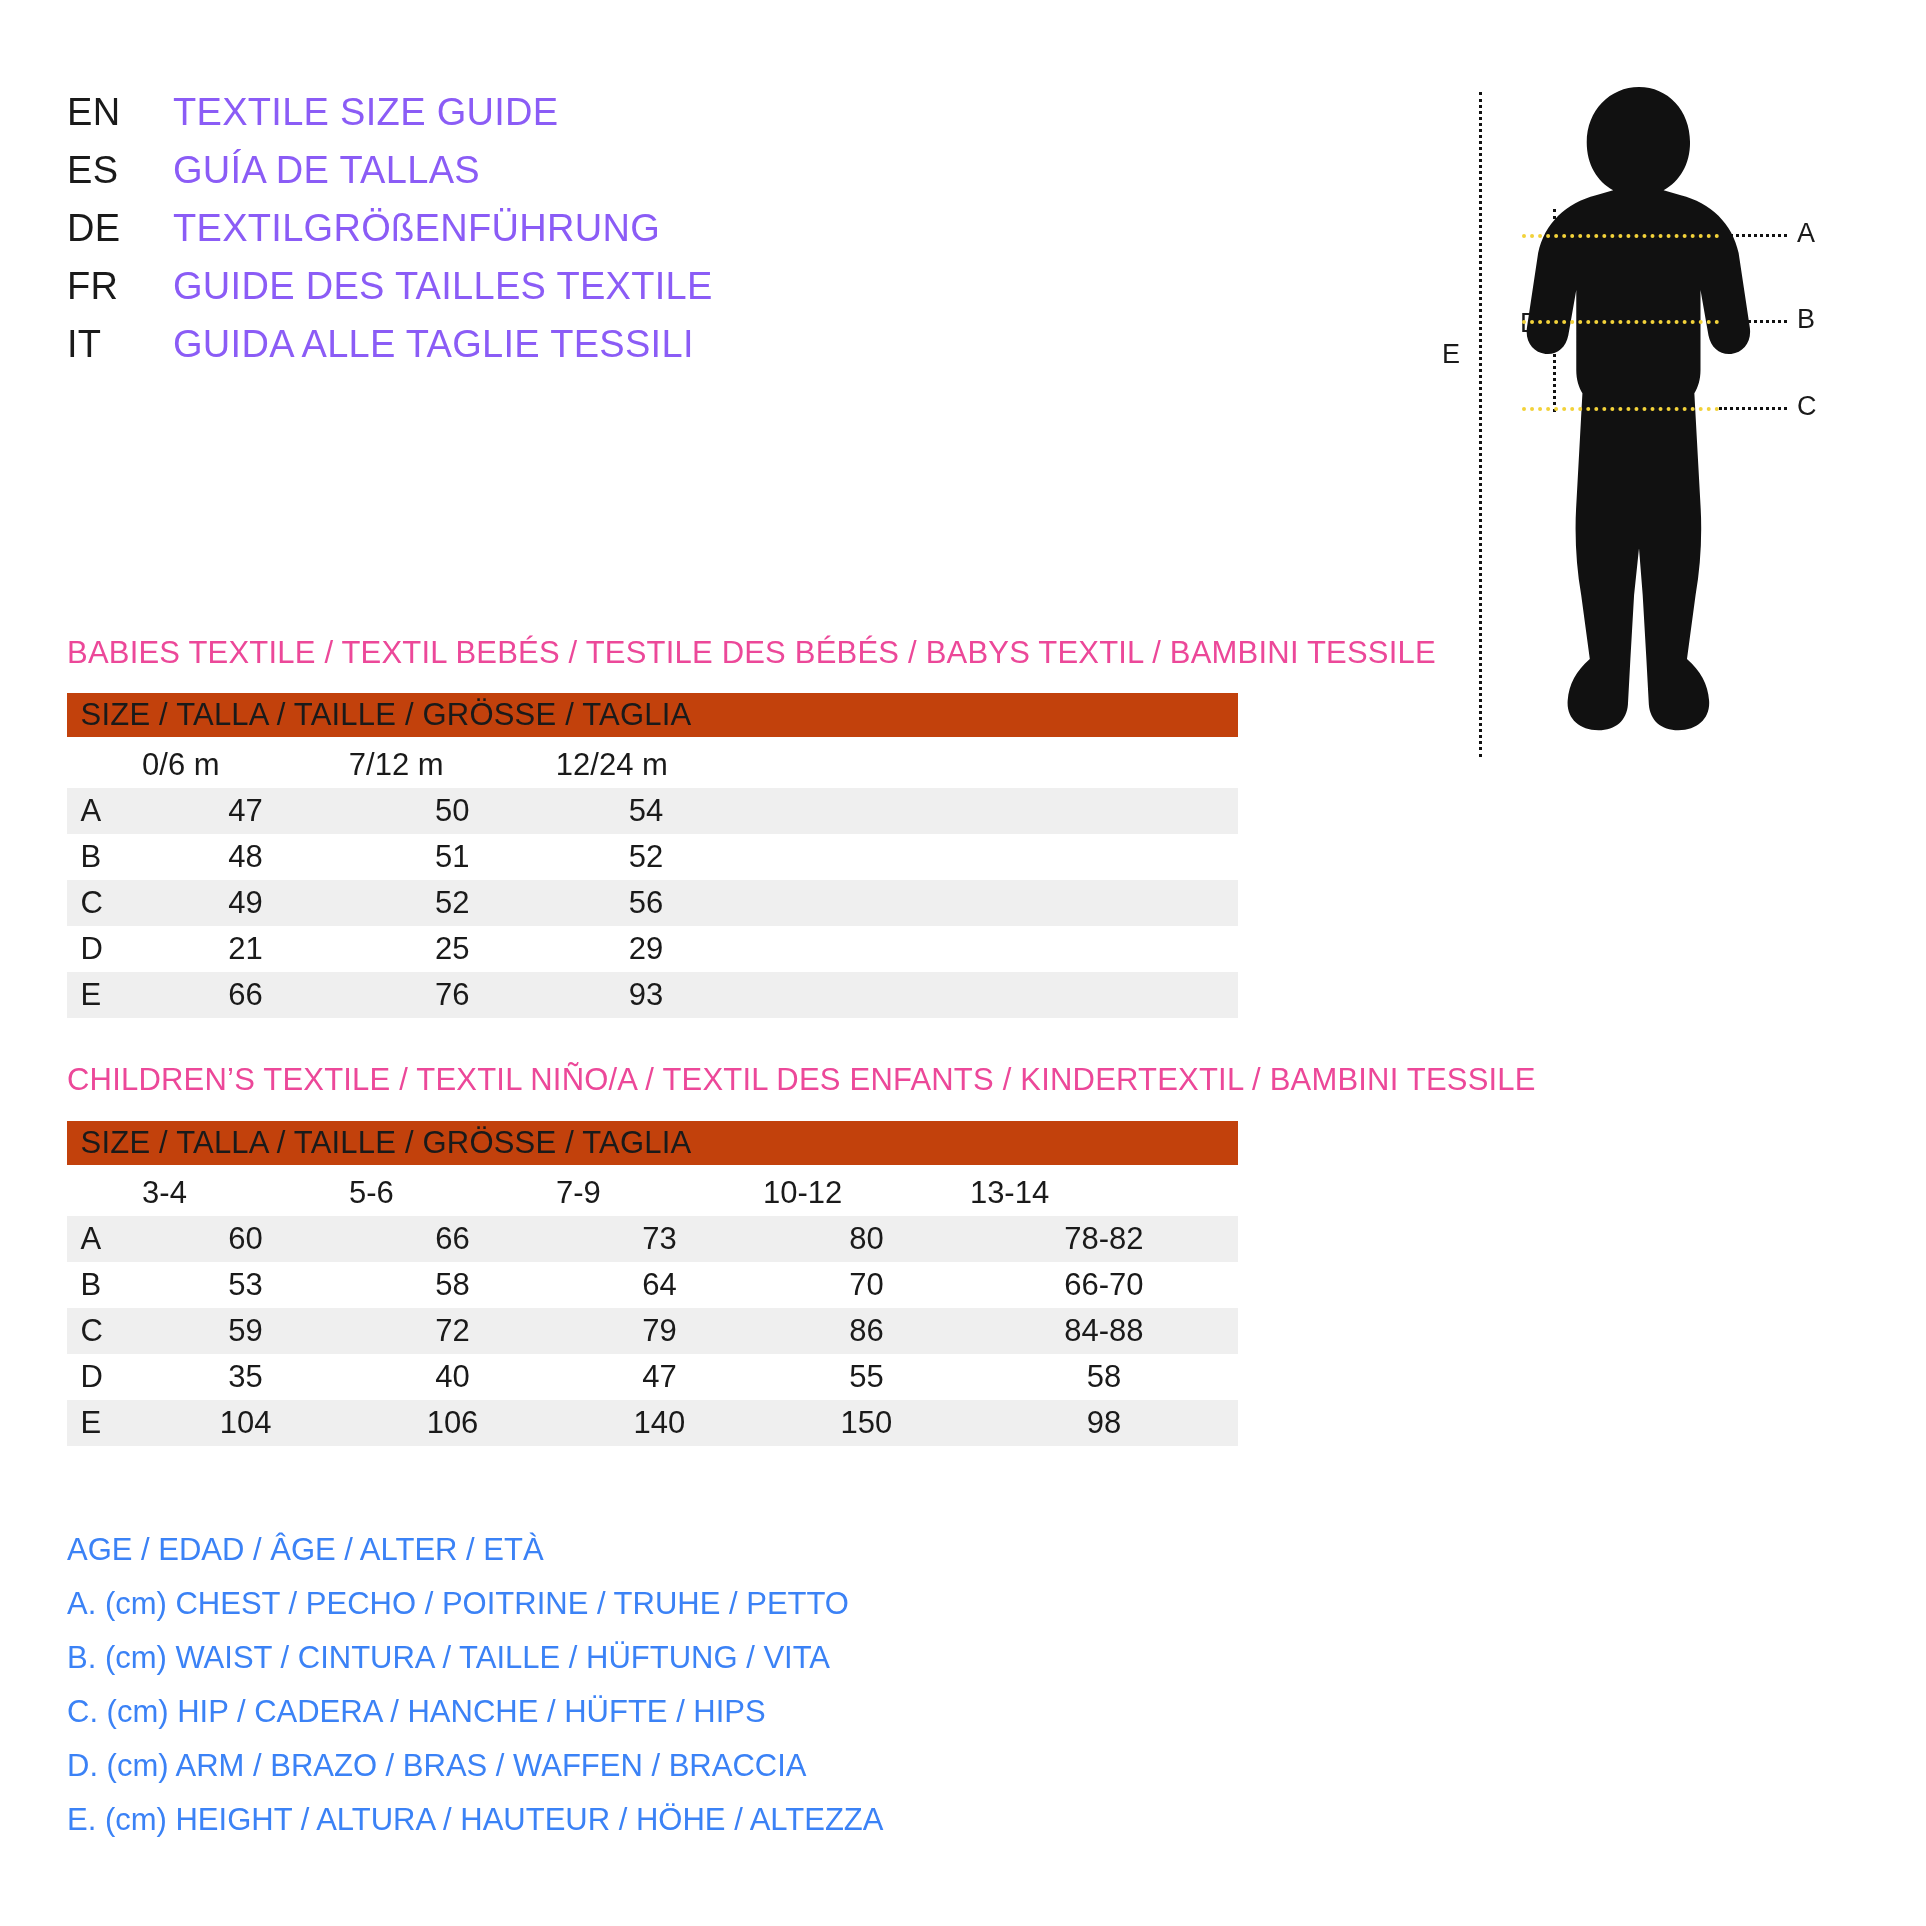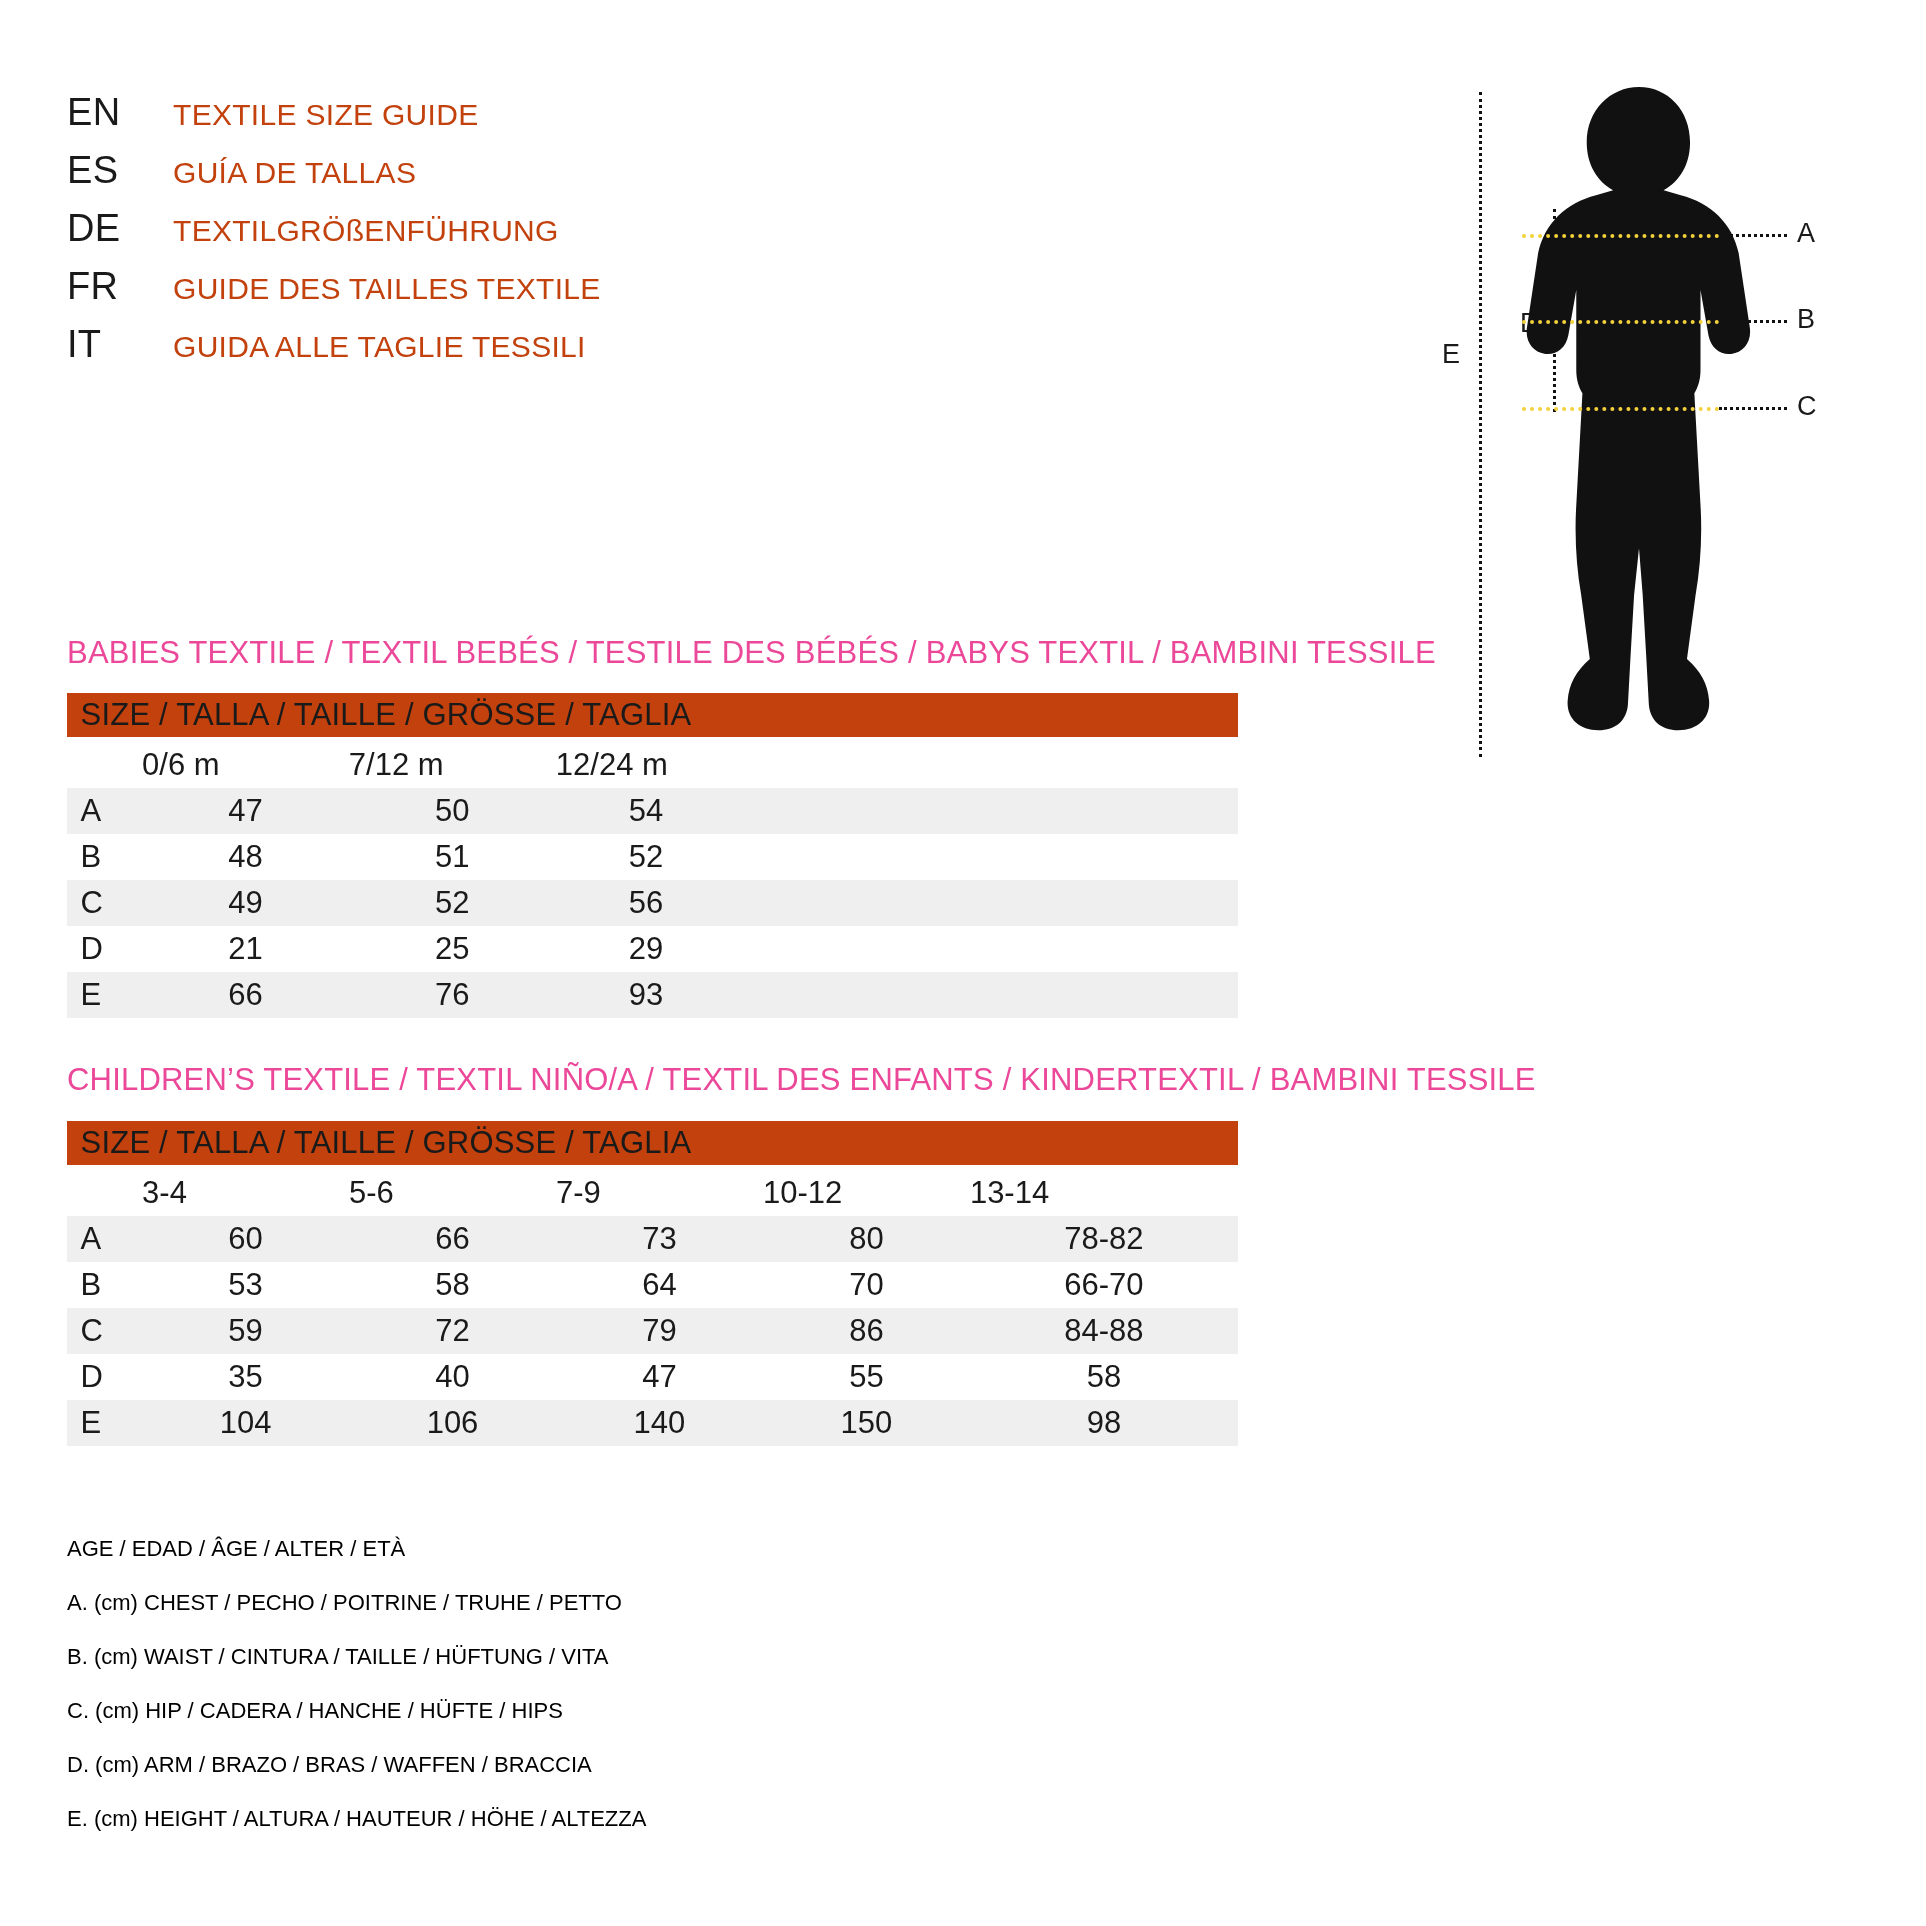--- a/index.html
+++ b/index.html
@@ -27,23 +27,23 @@
     align-items: baseline;
     height: 58px;
   }
   .lang-code {
     width: 106px;
     font-size: 38px;
     letter-spacing: 0.3px;
     color: #1a1a1a;
   }
   .lang-text {
-    font-size: 30px;
+    font-size: 38px;
     letter-spacing: 0.3px;
-    color: #c2410c;
+    color: #8b5cf6;
     white-space: nowrap;
   }
 
   
   .figure-wrap {
     position: absolute;
     left: 1399px;
     top: 80px;
     width: 444px;
     height: 678px;
@@ -126,24 +126,24 @@
     text-align: left;
   }
 
   
   .legend {
     position: absolute;
     left: 67px;
     top: 1522px;
   }
   .legend-row {
-    font-size: 22px;
+    font-size: 31px;
     line-height: 1.0;
     height: 54px;
-    color: #000000;
+    color: #3b82f6;
     white-space: nowrap;
     display: flex;
     align-items: center;
   }
 </style>
 </head>
 <body>
 
 <div class="lang-block">
   <div class="lang-row">

